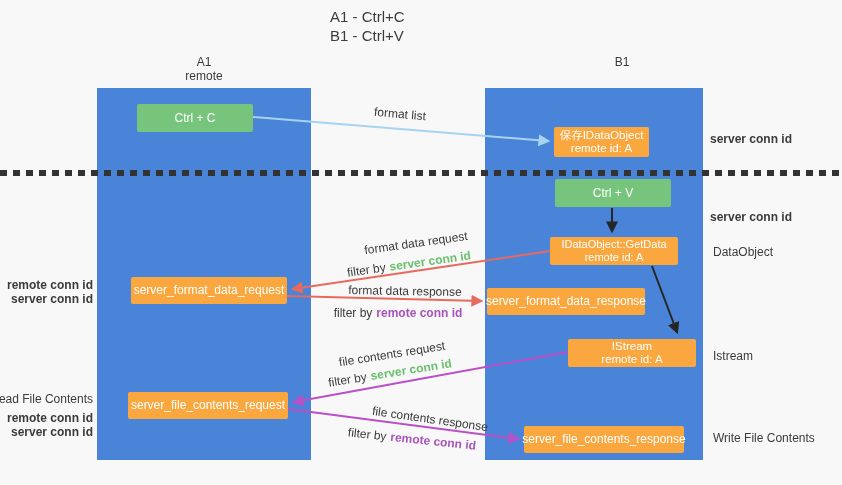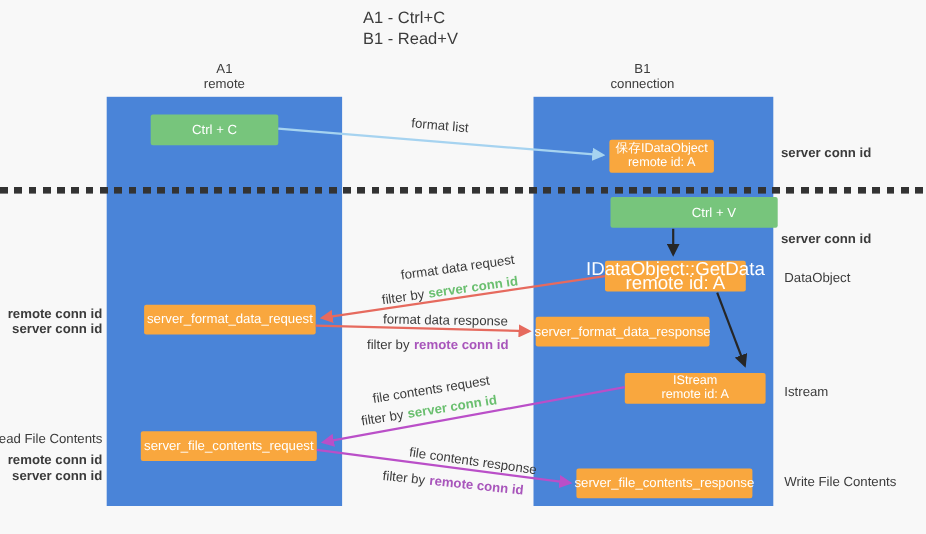--- a/index.html
+++ b/index.html
@@ -56,51 +56,50 @@
     position:absolute;left:0;top:0;z-index:6;pointer-events:none;
   }
 </style>
 </head>
 <body>
 
 <div class="canvas">
 
   <div class="title">
     <div>A1 - Ctrl+C</div>
-    <div>B1 - Read+V</div>
+    <div>B1 - Ctrl+V</div>
   </div>
 
   <div class="col-header" style="left:144px;">
     <div>A1</div>
     <div>remote</div>
   </div>
-  <div class="col-header" style="left:524px;">
+  <div class="col-header" style="left:562px;">
     <div>B1</div>
-    <div>connection</div>
   </div>
 
   <div class="column" style="left:97px;width:214px;"></div>
   <div class="column" style="left:485px;width:218px;"></div>
 
   <div class="dotted-line"></div>
 
   <div class="box green" style="left:137px;top:104px;width:116px;height:28px;">
     <div>Ctrl + C</div>
   </div>
 
   <div class="box orange" style="left:554px;top:127px;width:95px;height:30px;font-size:11.5px;">
     <div>保存IDataObject</div>
     <div>remote id: A</div>
   </div>
 
-  <div class="box green" style="left:555px;top:179px;width:116px;height:28px;padding-left:36px;">
+  <div class="box green" style="left:555px;top:179px;width:116px;height:28px;">
     <div>Ctrl + V</div>
   </div>
 
-  <div class="box orange" style="left:550px;top:237px;width:128px;height:28px;font-size:17px;">
+  <div class="box orange" style="left:550px;top:237px;width:128px;height:28px;font-size:11px;">
     <div>IDataObject::GetData</div>
     <div>remote id: A</div>
   </div>
 
   <div class="box orange" style="left:131px;top:277px;width:156px;height:27px;">
     <div>server_format_data_request</div>
   </div>
 
   <div class="box orange" style="left:487px;top:288px;width:158px;height:27px;">
     <div>server_format_data_response</div>

